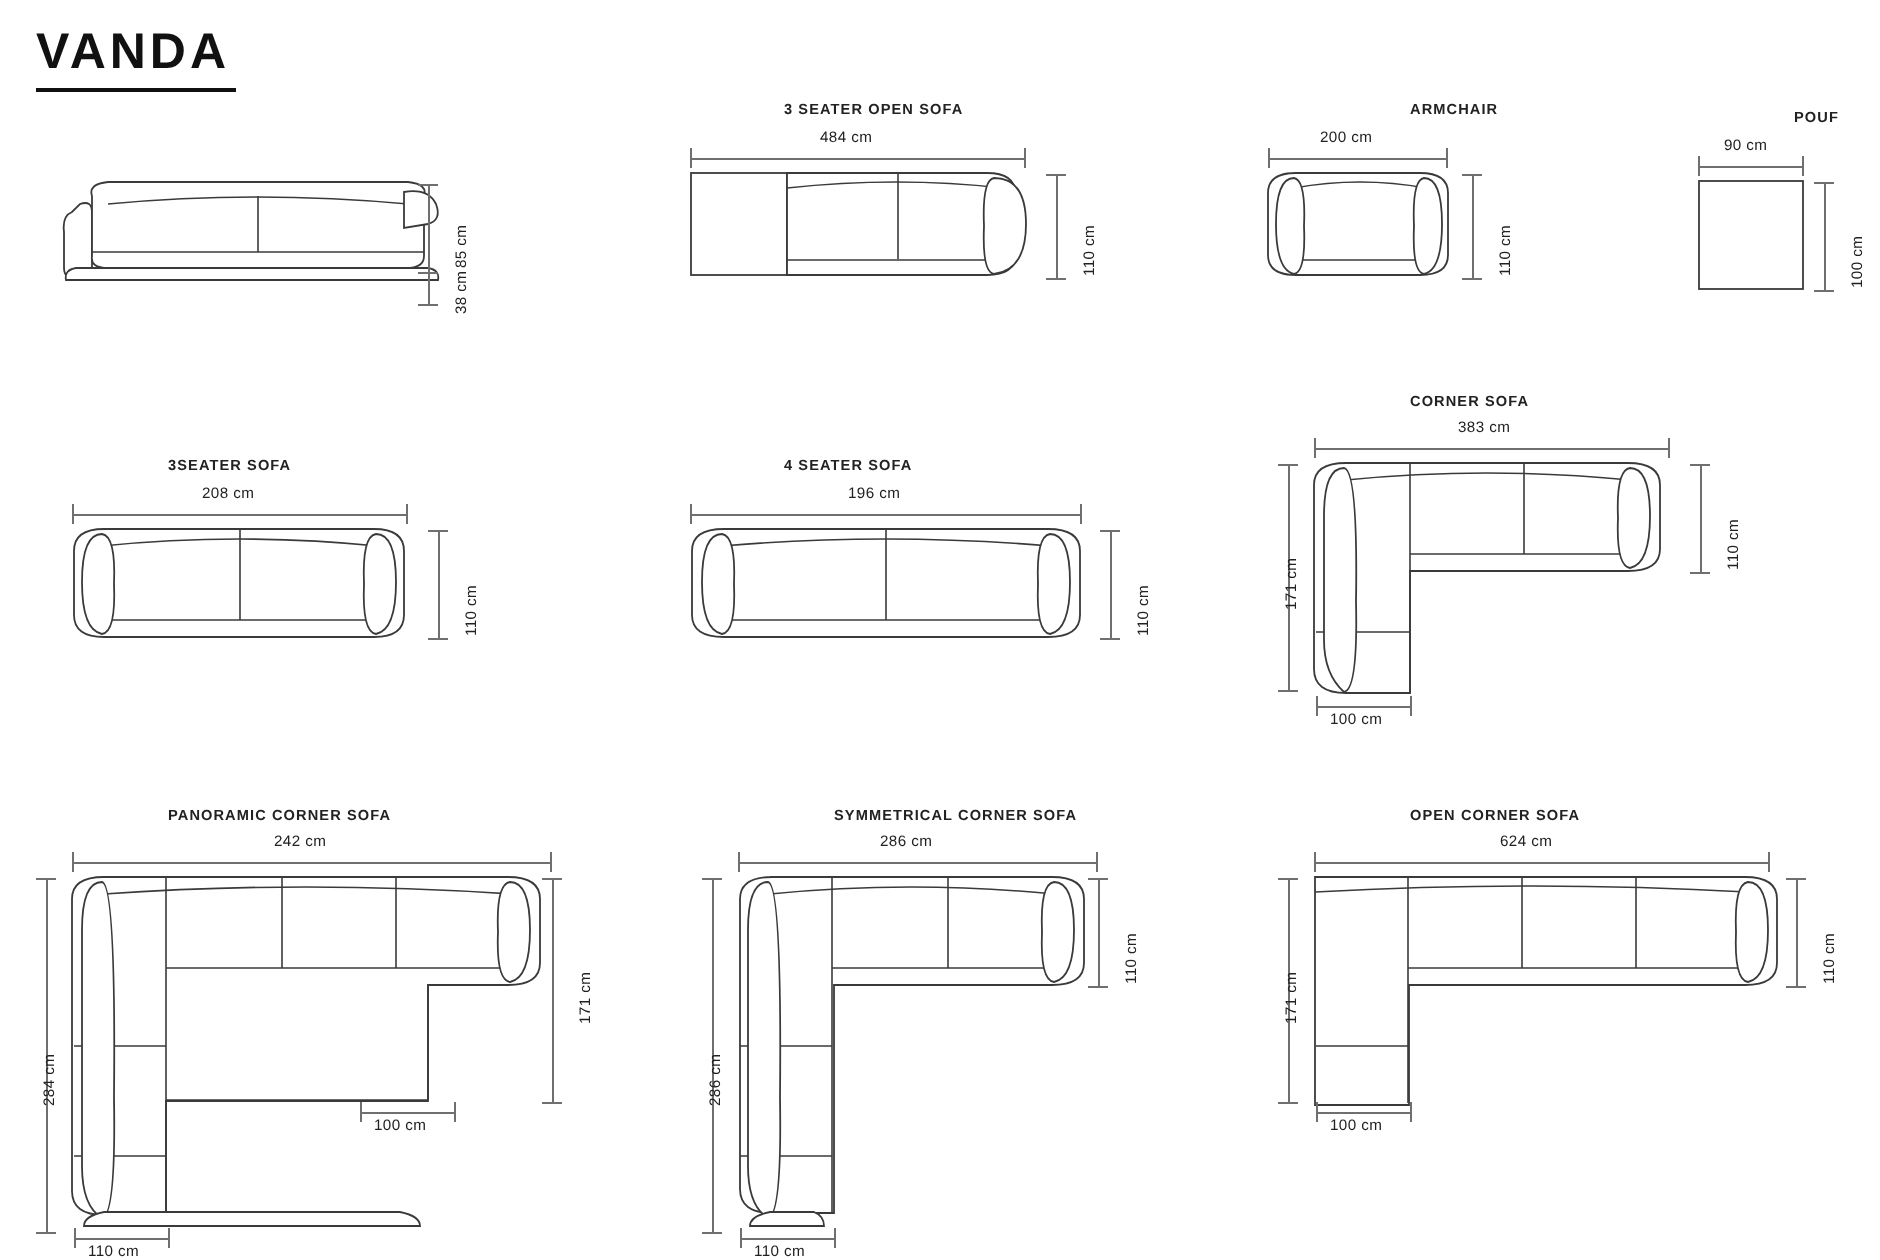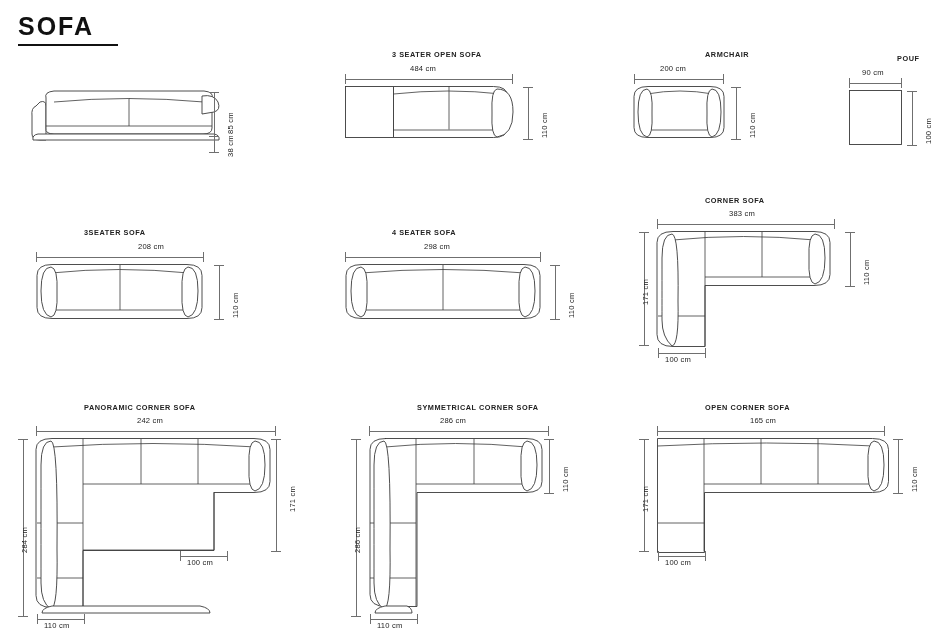--- a/index.html
+++ b/index.html
@@ -15,21 +15,21 @@
   .tick{position:absolute;width:1px;background:#6f6f6f;}
   .tickh{position:absolute;height:1px;background:#6f6f6f;}
   svg{position:absolute;overflow:visible;}
   .s{fill:#ffffff;stroke:#3a3a3a;stroke-width:.9;}
   .s2{fill:none;stroke:#3a3a3a;stroke-width:.8;}
   .arm{fill:#ffffff;stroke:#3a3a3a;stroke-width:.9;}
 </style>
 </head>
 <body>
 
-<div class="brand">SOFA</div>
+<div class="brand">VANDA</div>
 <div class="brand-rule"></div>
 
 <svg style="left:30px;top:86px;" width="200" height="60" viewBox="0 0 200 60">
   <path class="arm" d="M6,20 q-5,2 -4,10 l0,18 q0,6 8,6 l6,0 l0,-34 q0,-6 -6,-4 z"></path>
   <path class="s" d="M16,12 q-2,-6 8,-7 l150,0 q10,1 8,7 l0,30 q0,6 -9,6 l-149,0 q-9,0 -8,-6 z"></path>
   <path class="s2" d="M16,40 l166,0"></path>
   <path class="s2" d="M99,12 l0,28"></path>
   <path class="s2" d="M24,16 q74,-7 150,0"></path>
   <path class="arm" d="M172,10 q12,-2 16,6 q3,8 -4,10 l-12,2 z"></path>
   <path class="arm" d="M8,48 q-6,1 -5,6 l186,0 q1,-5 -5,-6 z"></path>
@@ -88,39 +88,39 @@
 </svg>
 <div class="ln vln" style="left:912px;top:91px;height:54px;"></div>
 <div class="tickh" style="left:907px;top:91px;width:10px;"></div>
 <div class="tickh" style="left:907px;top:145px;width:10px;"></div>
 <div class="dim vert" style="left:924px;top:144px;">100 cm</div>
 
 <div class="label" style="left:36px;top:228px;">3SEATER SOFA</div>
 <div class="ln hln" style="left:36px;top:257px;width:168px;"></div>
 <div class="tick" style="left:36px;top:252px;height:10px;"></div>
 <div class="tick" style="left:203px;top:252px;height:10px;"></div>
-<div class="dim" style="left:101px;top:242px;margin-left:37px;">208 cm</div>
+<div class="dim" style="left:101px;top:242px;">208 cm</div>
 <svg style="left:36px;top:264px;" width="175" height="60" viewBox="0 0 175 60">
   <path class="s" d="M16,0.5 l135,0 q15,0 15,11 l0,32 q0,11 -15,11 l-135,0 q-15,0 -15,-11 l0,-32 q0,-11 15,-11 z"></path>
   <path class="s2" d="M15,9 q68,-7 138,0"></path>
   <path class="s2" d="M13,46 l142,0"></path>
   <path class="s2" d="M84,1 l0,45"></path>
   <path class="arm" d="M15,3 q-10,0 -10,24 q0,24 10,26 q7,-1 6,-25 q1,-24 -6,-25 z"></path>
   <path class="arm" d="M152,3 q10,0 10,24 q0,24 -10,26 q-7,-1 -6,-25 q-1,-24 6,-25 z"></path>
 </svg>
 <div class="ln vln" style="left:219px;top:265px;height:54px;"></div>
 <div class="tickh" style="left:214px;top:265px;width:10px;"></div>
 <div class="tickh" style="left:214px;top:319px;width:10px;"></div>
 <div class="dim vert" style="left:231px;top:318px;">110 cm</div>
 
 <div class="label" style="left:344px;top:228px;">4 SEATER SOFA</div>
 <div class="ln hln" style="left:345px;top:257px;width:196px;"></div>
 <div class="tick" style="left:345px;top:252px;height:10px;"></div>
 <div class="tick" style="left:540px;top:252px;height:10px;"></div>
-<div class="dim" style="left:424px;top:242px;">298 cm</div>
+<div class="dim" style="left:424px;top:242px;">196 cm</div>
 <svg style="left:345px;top:264px;" width="200" height="60" viewBox="0 0 200 60">
   <path class="s" d="M17,0.5 l162,0 q16,0 16,11 l0,32 q0,11 -16,11 l-162,0 q-16,0 -16,-11 l0,-32 q0,-11 16,-11 z"></path>
   <path class="s2" d="M16,9 q82,-7 164,0"></path>
   <path class="s2" d="M14,46 l168,0"></path>
   <path class="s2" d="M98,1 l0,45"></path>
   <path class="arm" d="M16,3 q-10,0 -10,24 q0,24 10,26 q7,-1 6,-25 q1,-24 -6,-25 z"></path>
   <path class="arm" d="M180,3 q10,0 10,24 q0,24 -10,26 q-7,-1 -6,-25 q-1,-24 6,-25 z"></path>
 </svg>
 <div class="ln vln" style="left:555px;top:265px;height:54px;"></div>
 <div class="tickh" style="left:550px;top:265px;width:10px;"></div>
@@ -219,21 +219,21 @@
 <div class="dim vert" style="left:353px;top:553px;">286 cm</div>
 <div class="ln hln" style="left:370px;top:619px;width:48px;"></div>
 <div class="tick" style="left:370px;top:614px;height:10px;"></div>
 <div class="tick" style="left:417px;top:614px;height:10px;"></div>
 <div class="dim" style="left:377px;top:621px;">110 cm</div>
 
 <div class="label" style="left:657px;top:403px;">OPEN CORNER SOFA</div>
 <div class="ln hln" style="left:657px;top:431px;width:228px;"></div>
 <div class="tick" style="left:657px;top:426px;height:10px;"></div>
 <div class="tick" style="left:884px;top:426px;height:10px;"></div>
-<div class="dim" style="left:750px;top:416px;">165 cm</div>
+<div class="dim" style="left:750px;top:416px;">624 cm</div>
 <svg style="left:657px;top:438px;" width="232" height="130" viewBox="0 0 232 130">
   <path class="s" d="M0.5,0.5 l215,0 q16,0 16,11 l0,32 q0,11 -16,11 l-168,0 l0,60 l-47,0 z"></path>
   <path class="s2" d="M0.5,8 q110,-6 216,0"></path>
   <path class="s2" d="M47,46 l170,0"></path>
   <path class="s2" d="M47,0.5 l0,113"></path>
   <path class="s2" d="M104,1 l0,45"></path>
   <path class="s2" d="M161,1 l0,45"></path>
   <path class="s2" d="M47,85 l-46,0"></path>
   <path class="arm" d="M217,3 q10,0 10,24 q0,24 -10,26 q-7,-1 -6,-25 q-1,-24 6,-25 z"></path>
 </svg>

